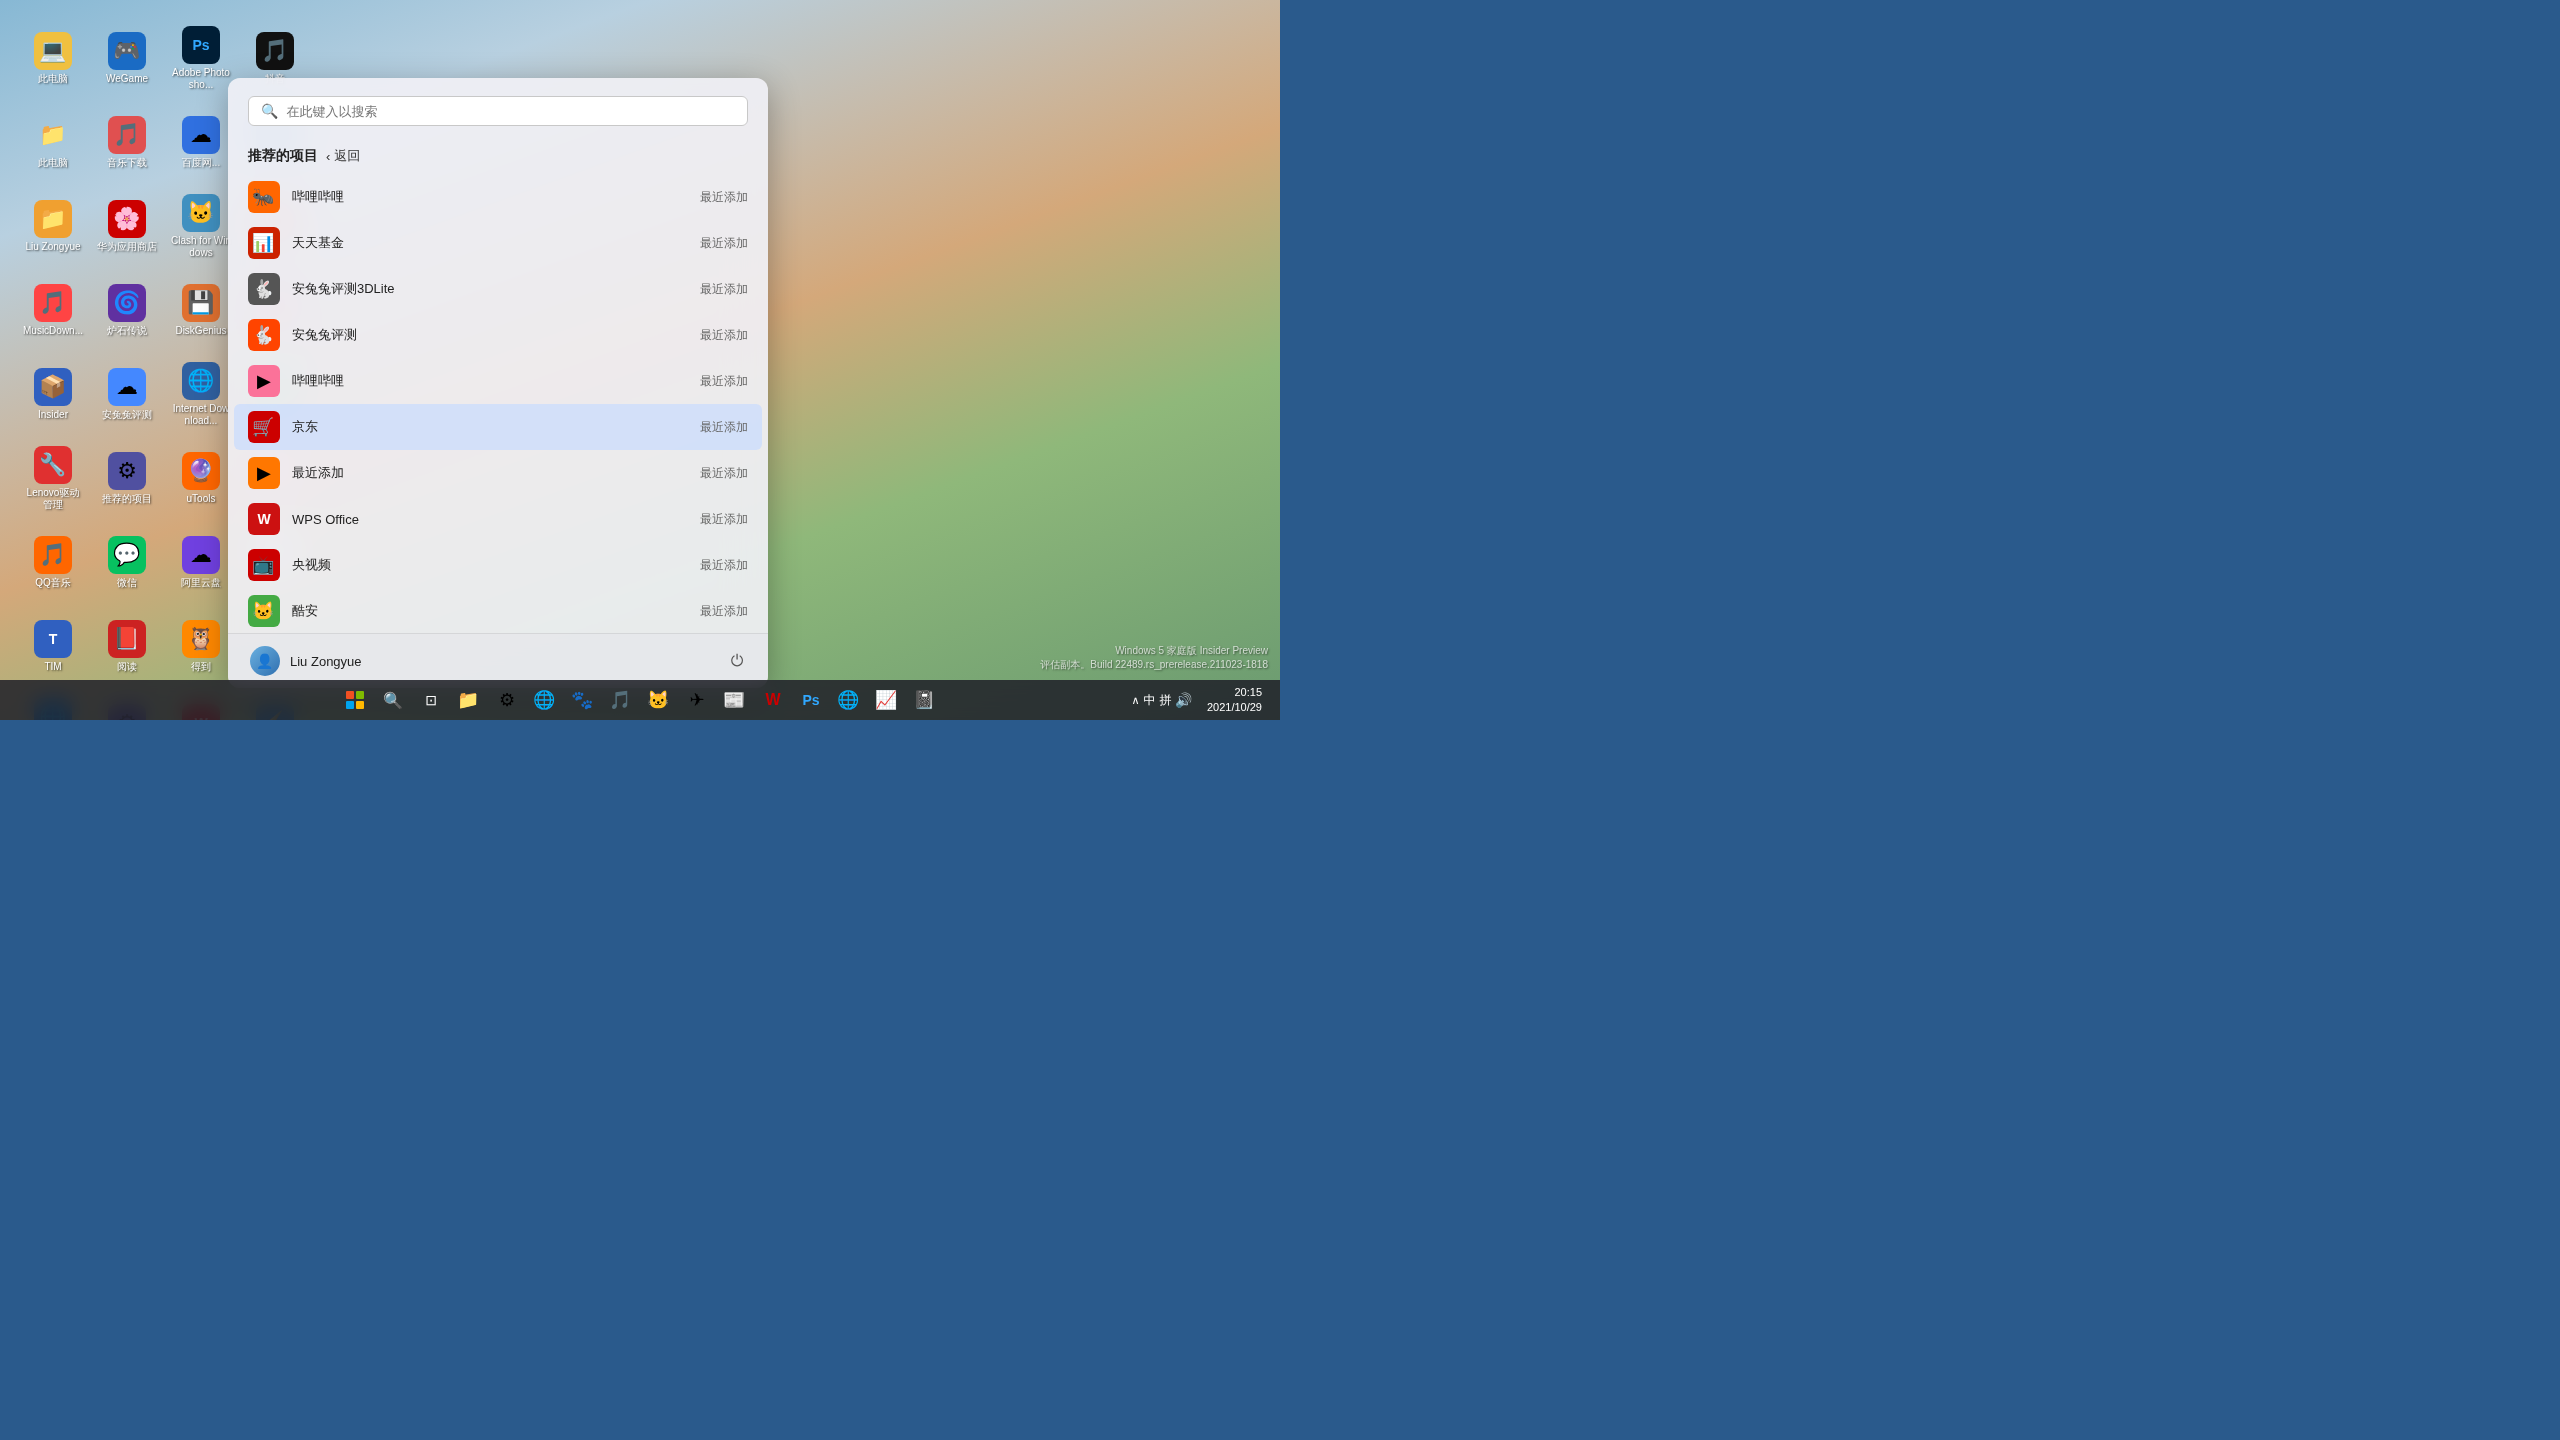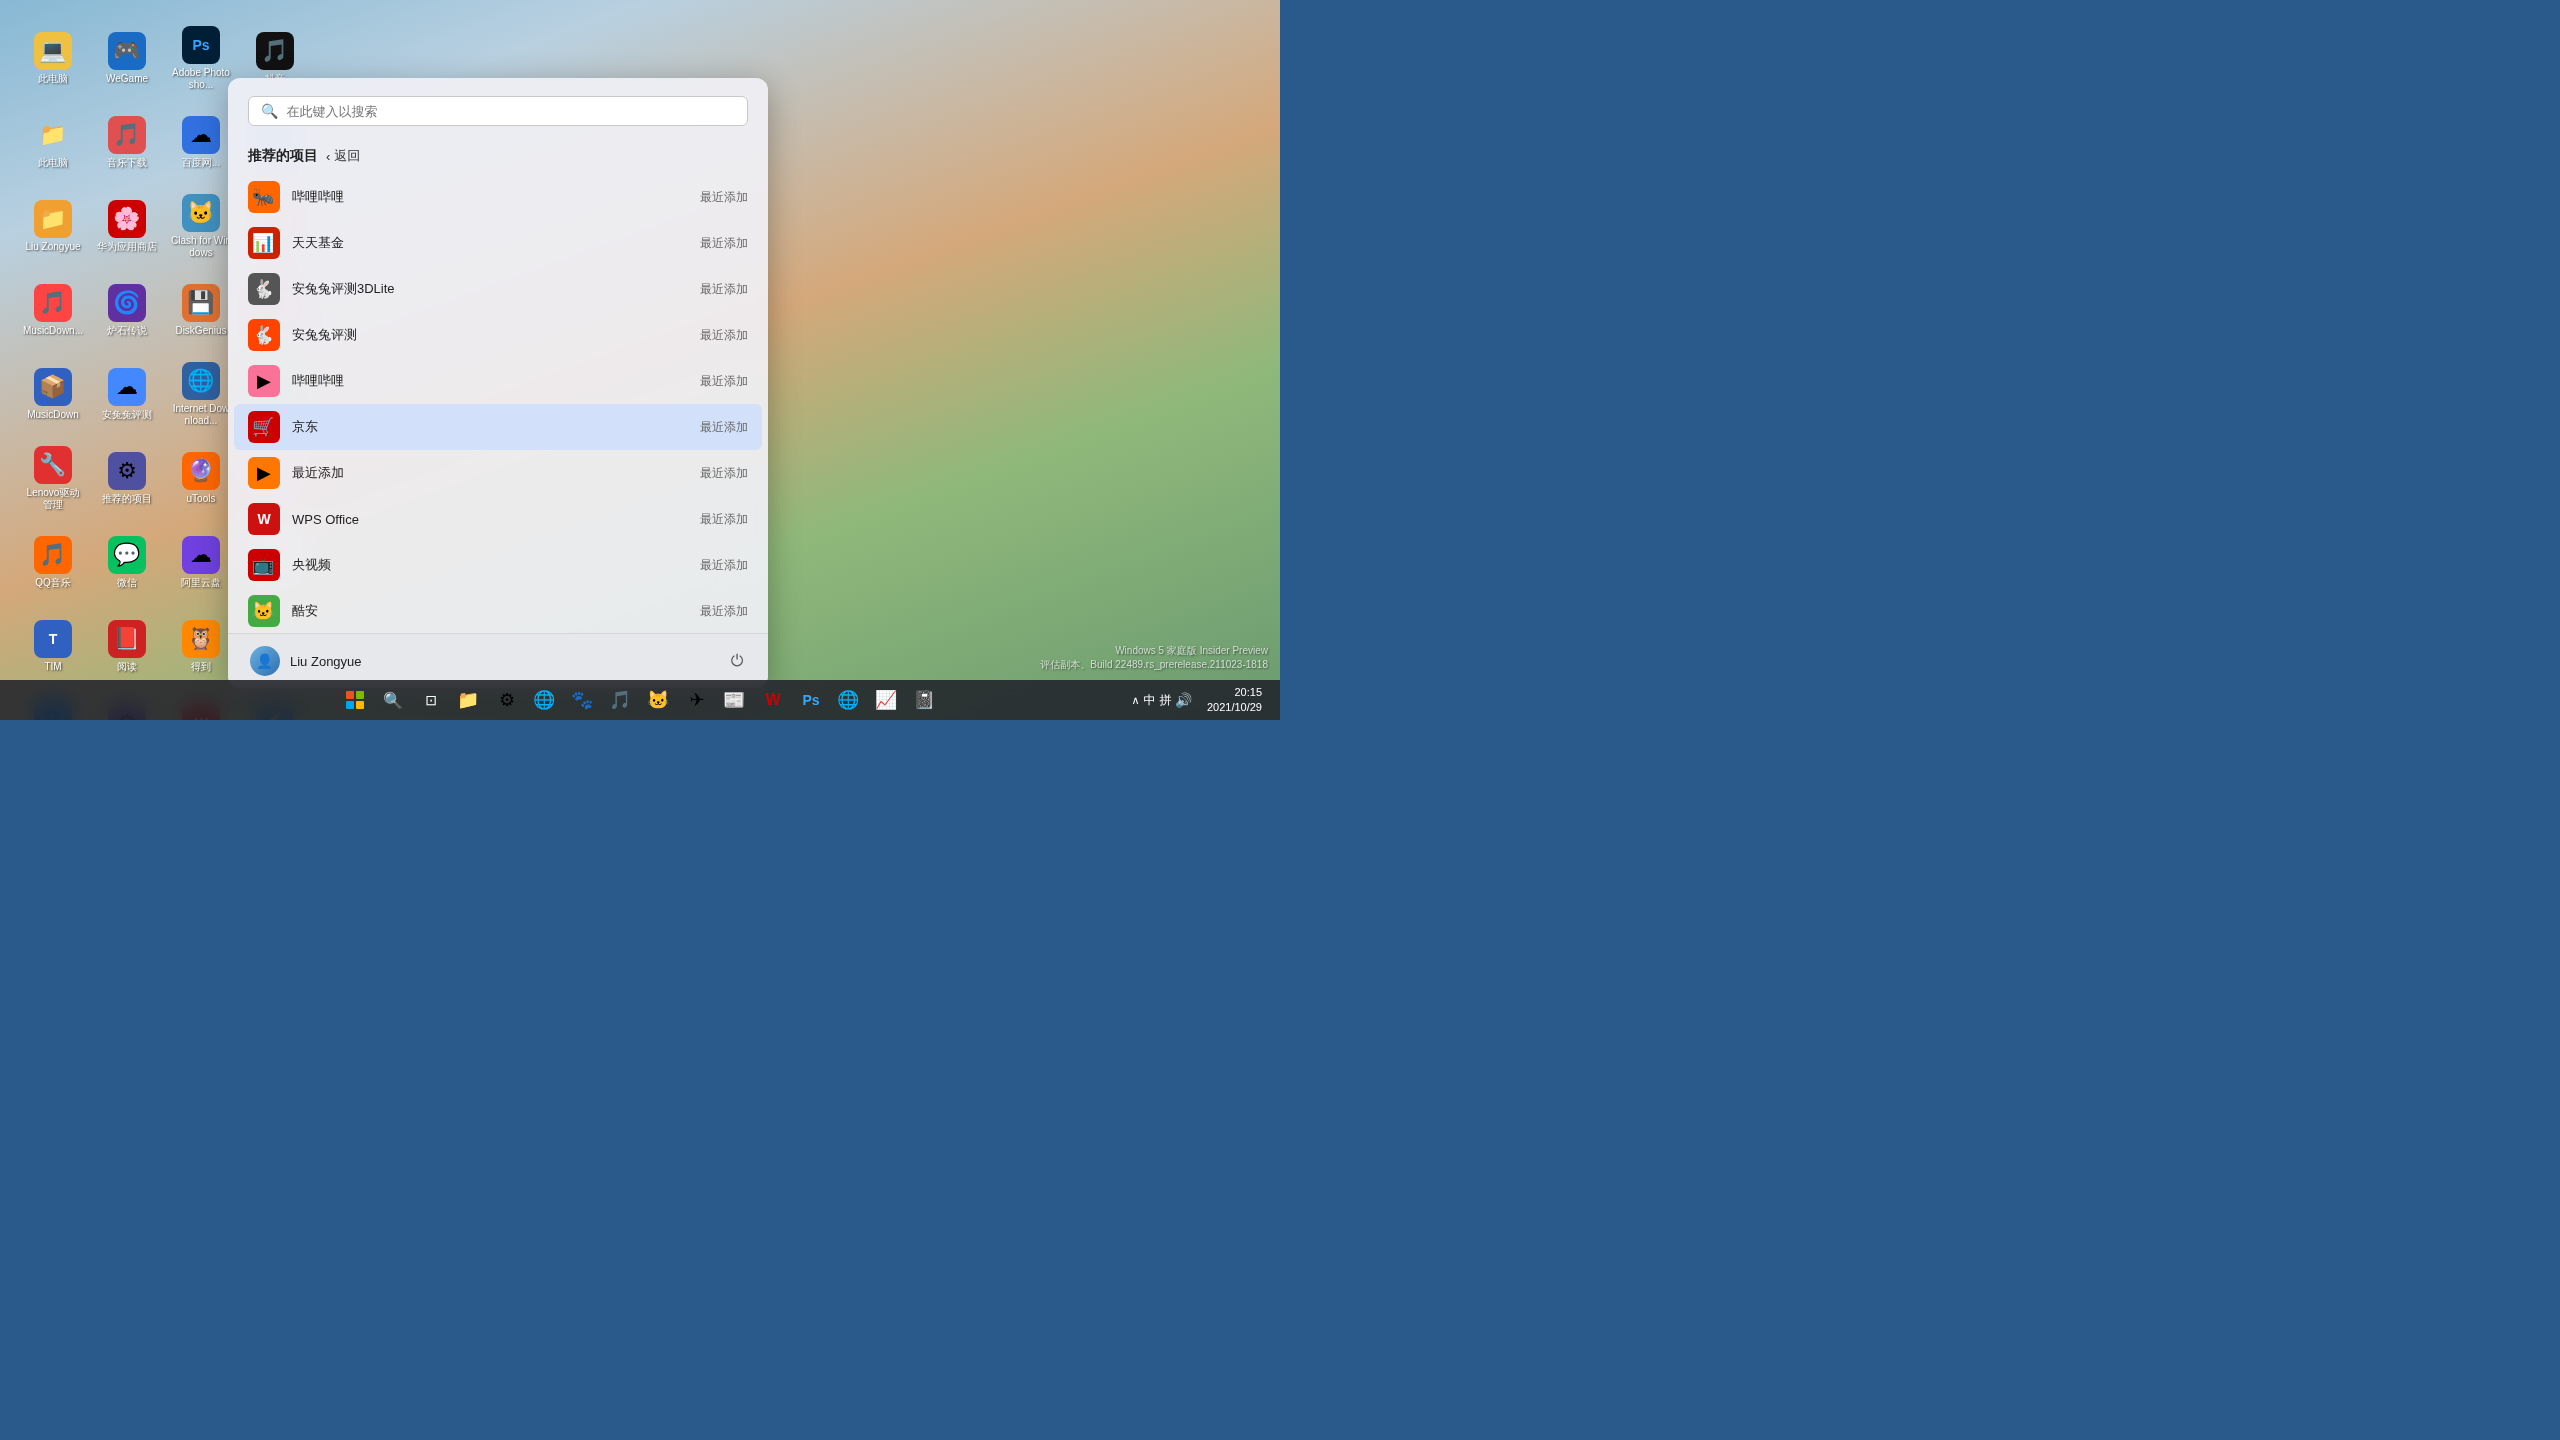--- a/index.html
+++ b/index.html
@@ -409,21 +409,21 @@
       <div class="icon-img" style="background:#e07030;">💾</div>
       <div class="icon-label">DiskGenius</div>
     </div>
     <div class="desktop-icon">
       <div class="icon-img" style="background:#ff6090;">🎭</div>
       <div class="icon-label">音乐机机</div>
     </div>
 
     <div class="desktop-icon">
       <div class="icon-img" style="background:#3060c0;">📦</div>
-      <div class="icon-label">MusicDown</div>
+      <div class="icon-label">Insider</div>
     </div>
     <div class="desktop-icon">
       <div class="icon-img" style="background:#4488ff;">☁</div>
       <div class="icon-label">安兔兔评测</div>
     </div>
     <div class="desktop-icon">
       <div class="icon-img" style="background:#3060a0;">🌐</div>
       <div class="icon-label">Internet Download...</div>
     </div>
     <div class="desktop-icon">

